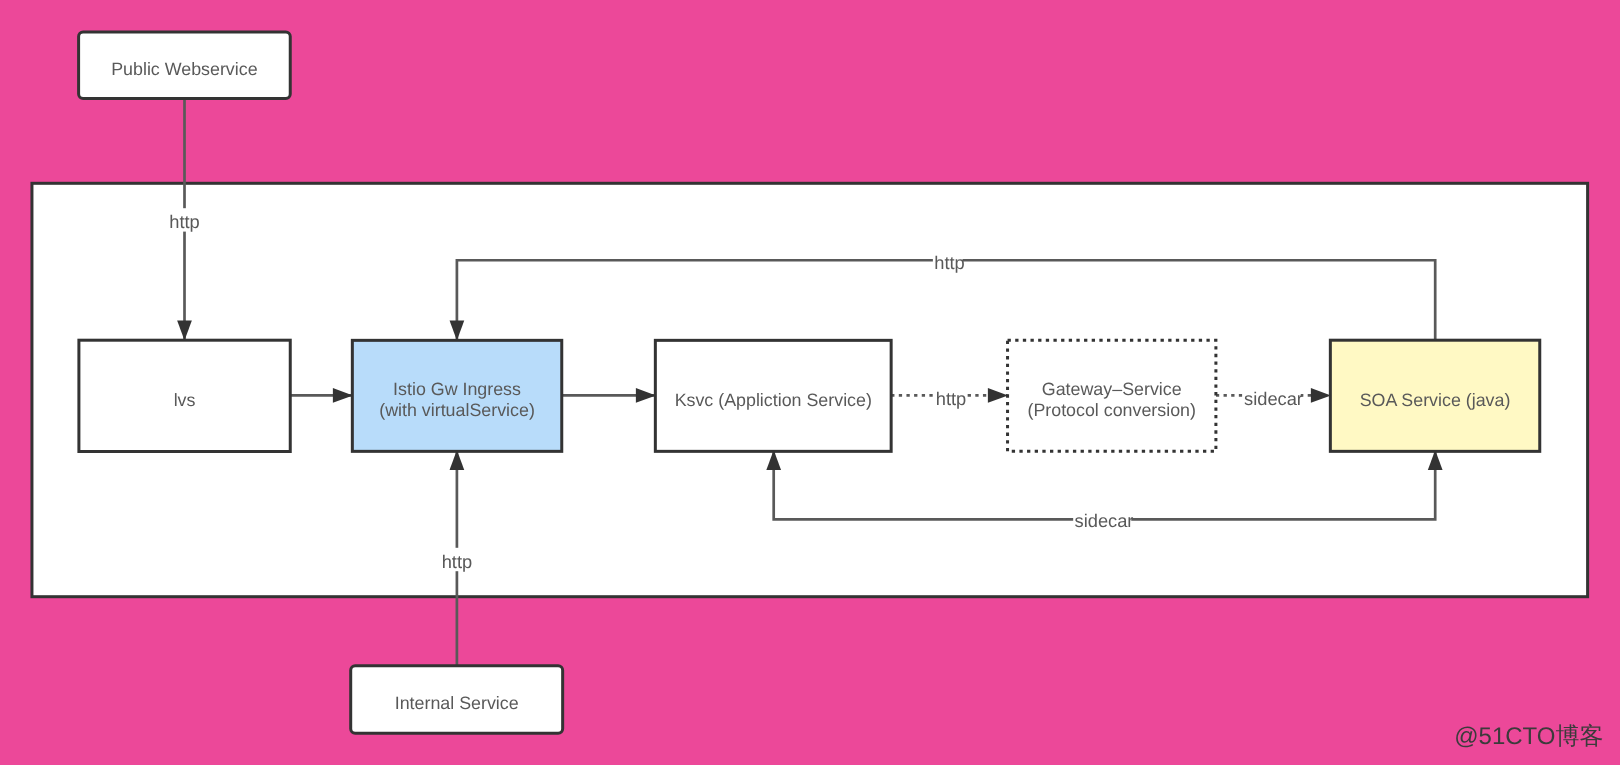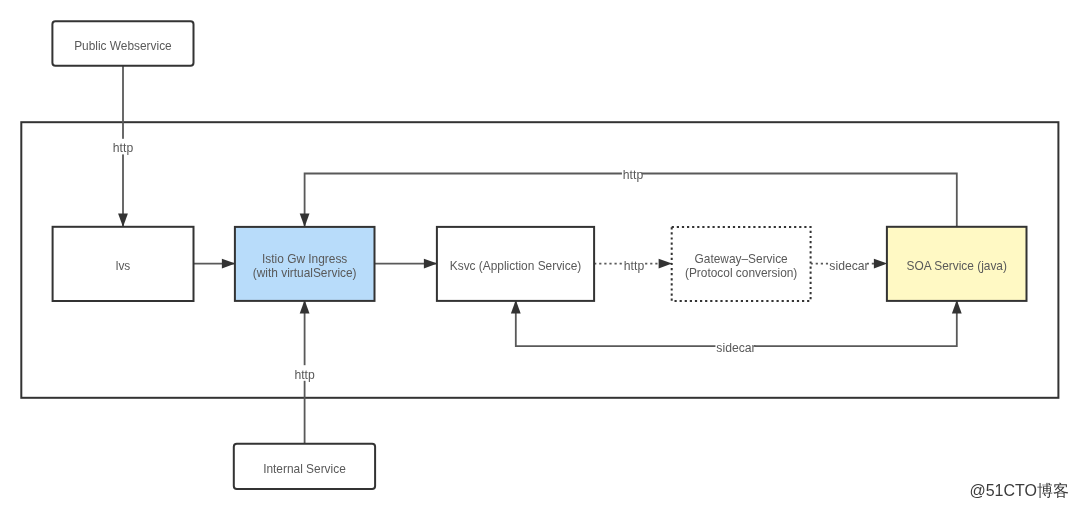--- a/index.html
+++ b/index.html
@@ -1,17 +1,17 @@
 <!DOCTYPE html>
 <html><head>
 <meta charset="utf-8">
 <title>Architecture Diagram</title>
 <style>
   html,body{margin:0;padding:0;background:#000000;width:1080px;height:510px;overflow:hidden;}
-  .stage{position:relative;width:1080px;height:510px;background:#ffffff;}
+  .stage{position:relative;width:1080px;height:510px;background:#ec4899;}
   svg.diagram{position:absolute;left:0;top:0;display:block;}
   .node-label{font-family:"Liberation Sans",sans-serif;font-size:11.9px;fill:#595959;text-anchor:middle;}
   .edge-label{font-family:"Liberation Sans",sans-serif;font-size:12.2px;fill:#595959;text-anchor:middle;}
   .watermark{font-family:"Liberation Sans",sans-serif;font-size:16px;fill:#3b3b3b;text-anchor:end;}
 </style>
 </head>
 <body>
 
 <div class="stage">
   <svg class="diagram" width="1080" height="510" viewBox="0 0 1080 510">

